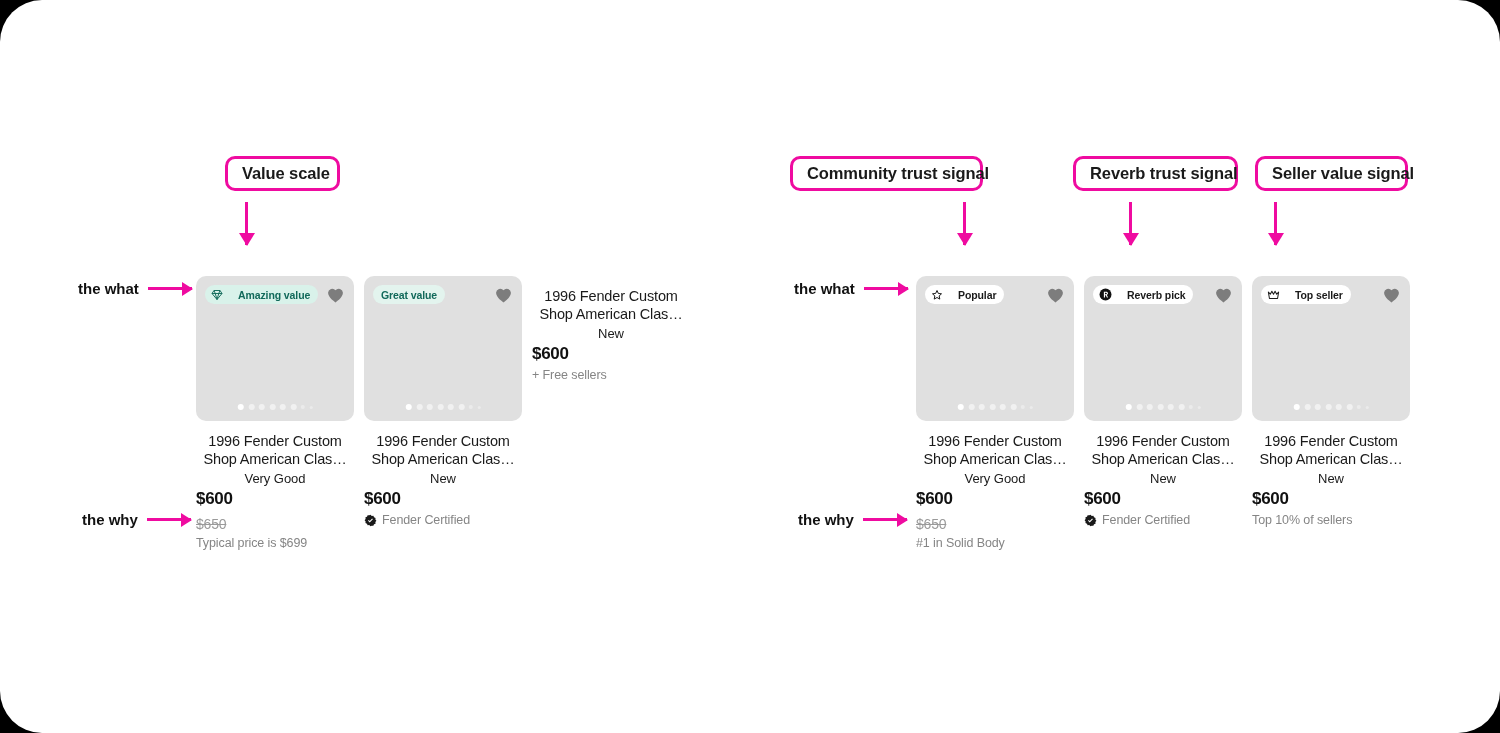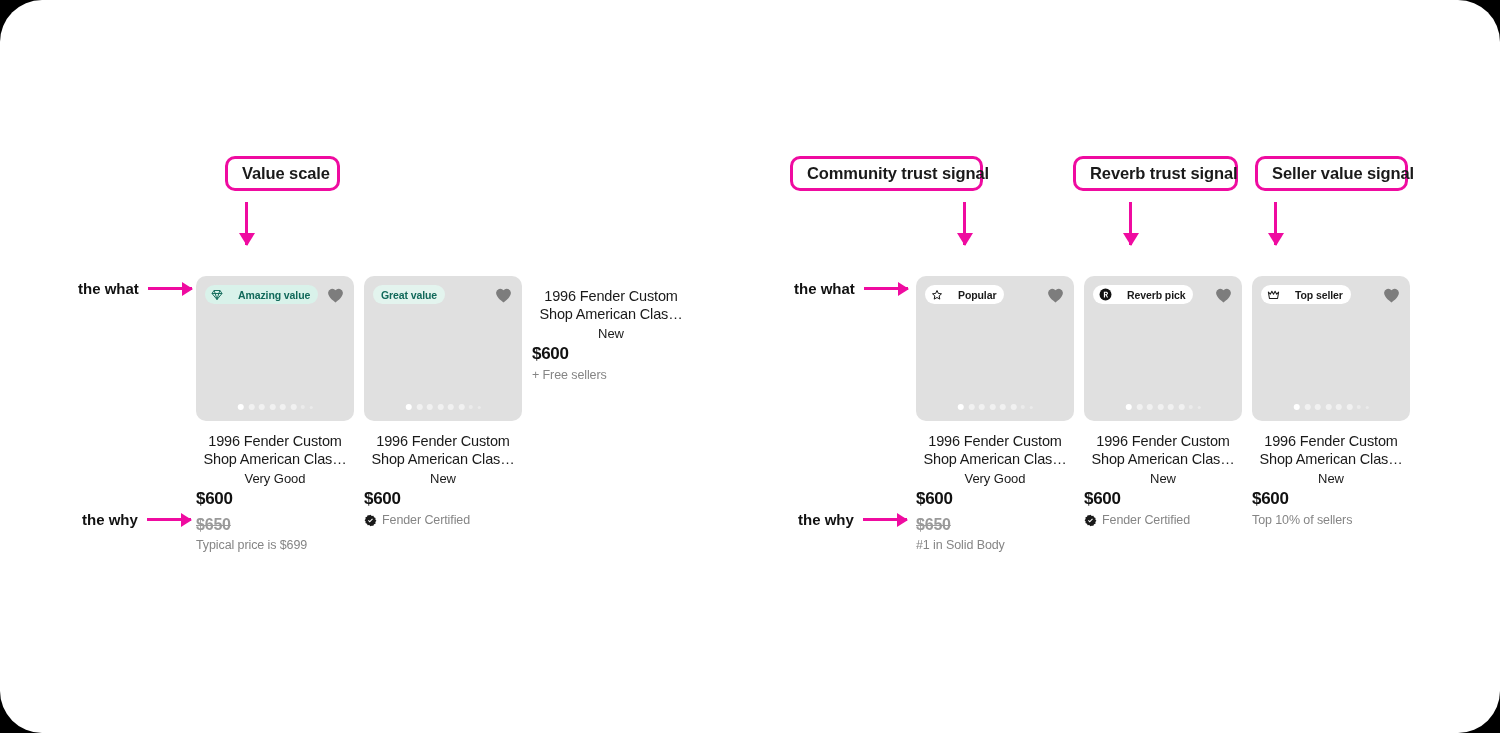--- a/index.html
+++ b/index.html
@@ -171,22 +171,22 @@
     display: flex;
     align-items: baseline;
     gap: 7px;
     font-size: 17px;
     font-weight: bold;
     color: #111111;
     letter-spacing: -0.3px;
     flex-direction: column;
   }
   .card-price .was {
-    font-size: 16px;
-    font-weight: bold;
+    font-size: 14px;
+    font-weight: normal;
     color: #9a9a9a;
     text-decoration: line-through;
     letter-spacing: -0.2px;
   }
   .card-sub {
     margin-top: 4px;
     display: flex;
     align-items: center;
     gap: 5px;
     font-size: 12.5px;

